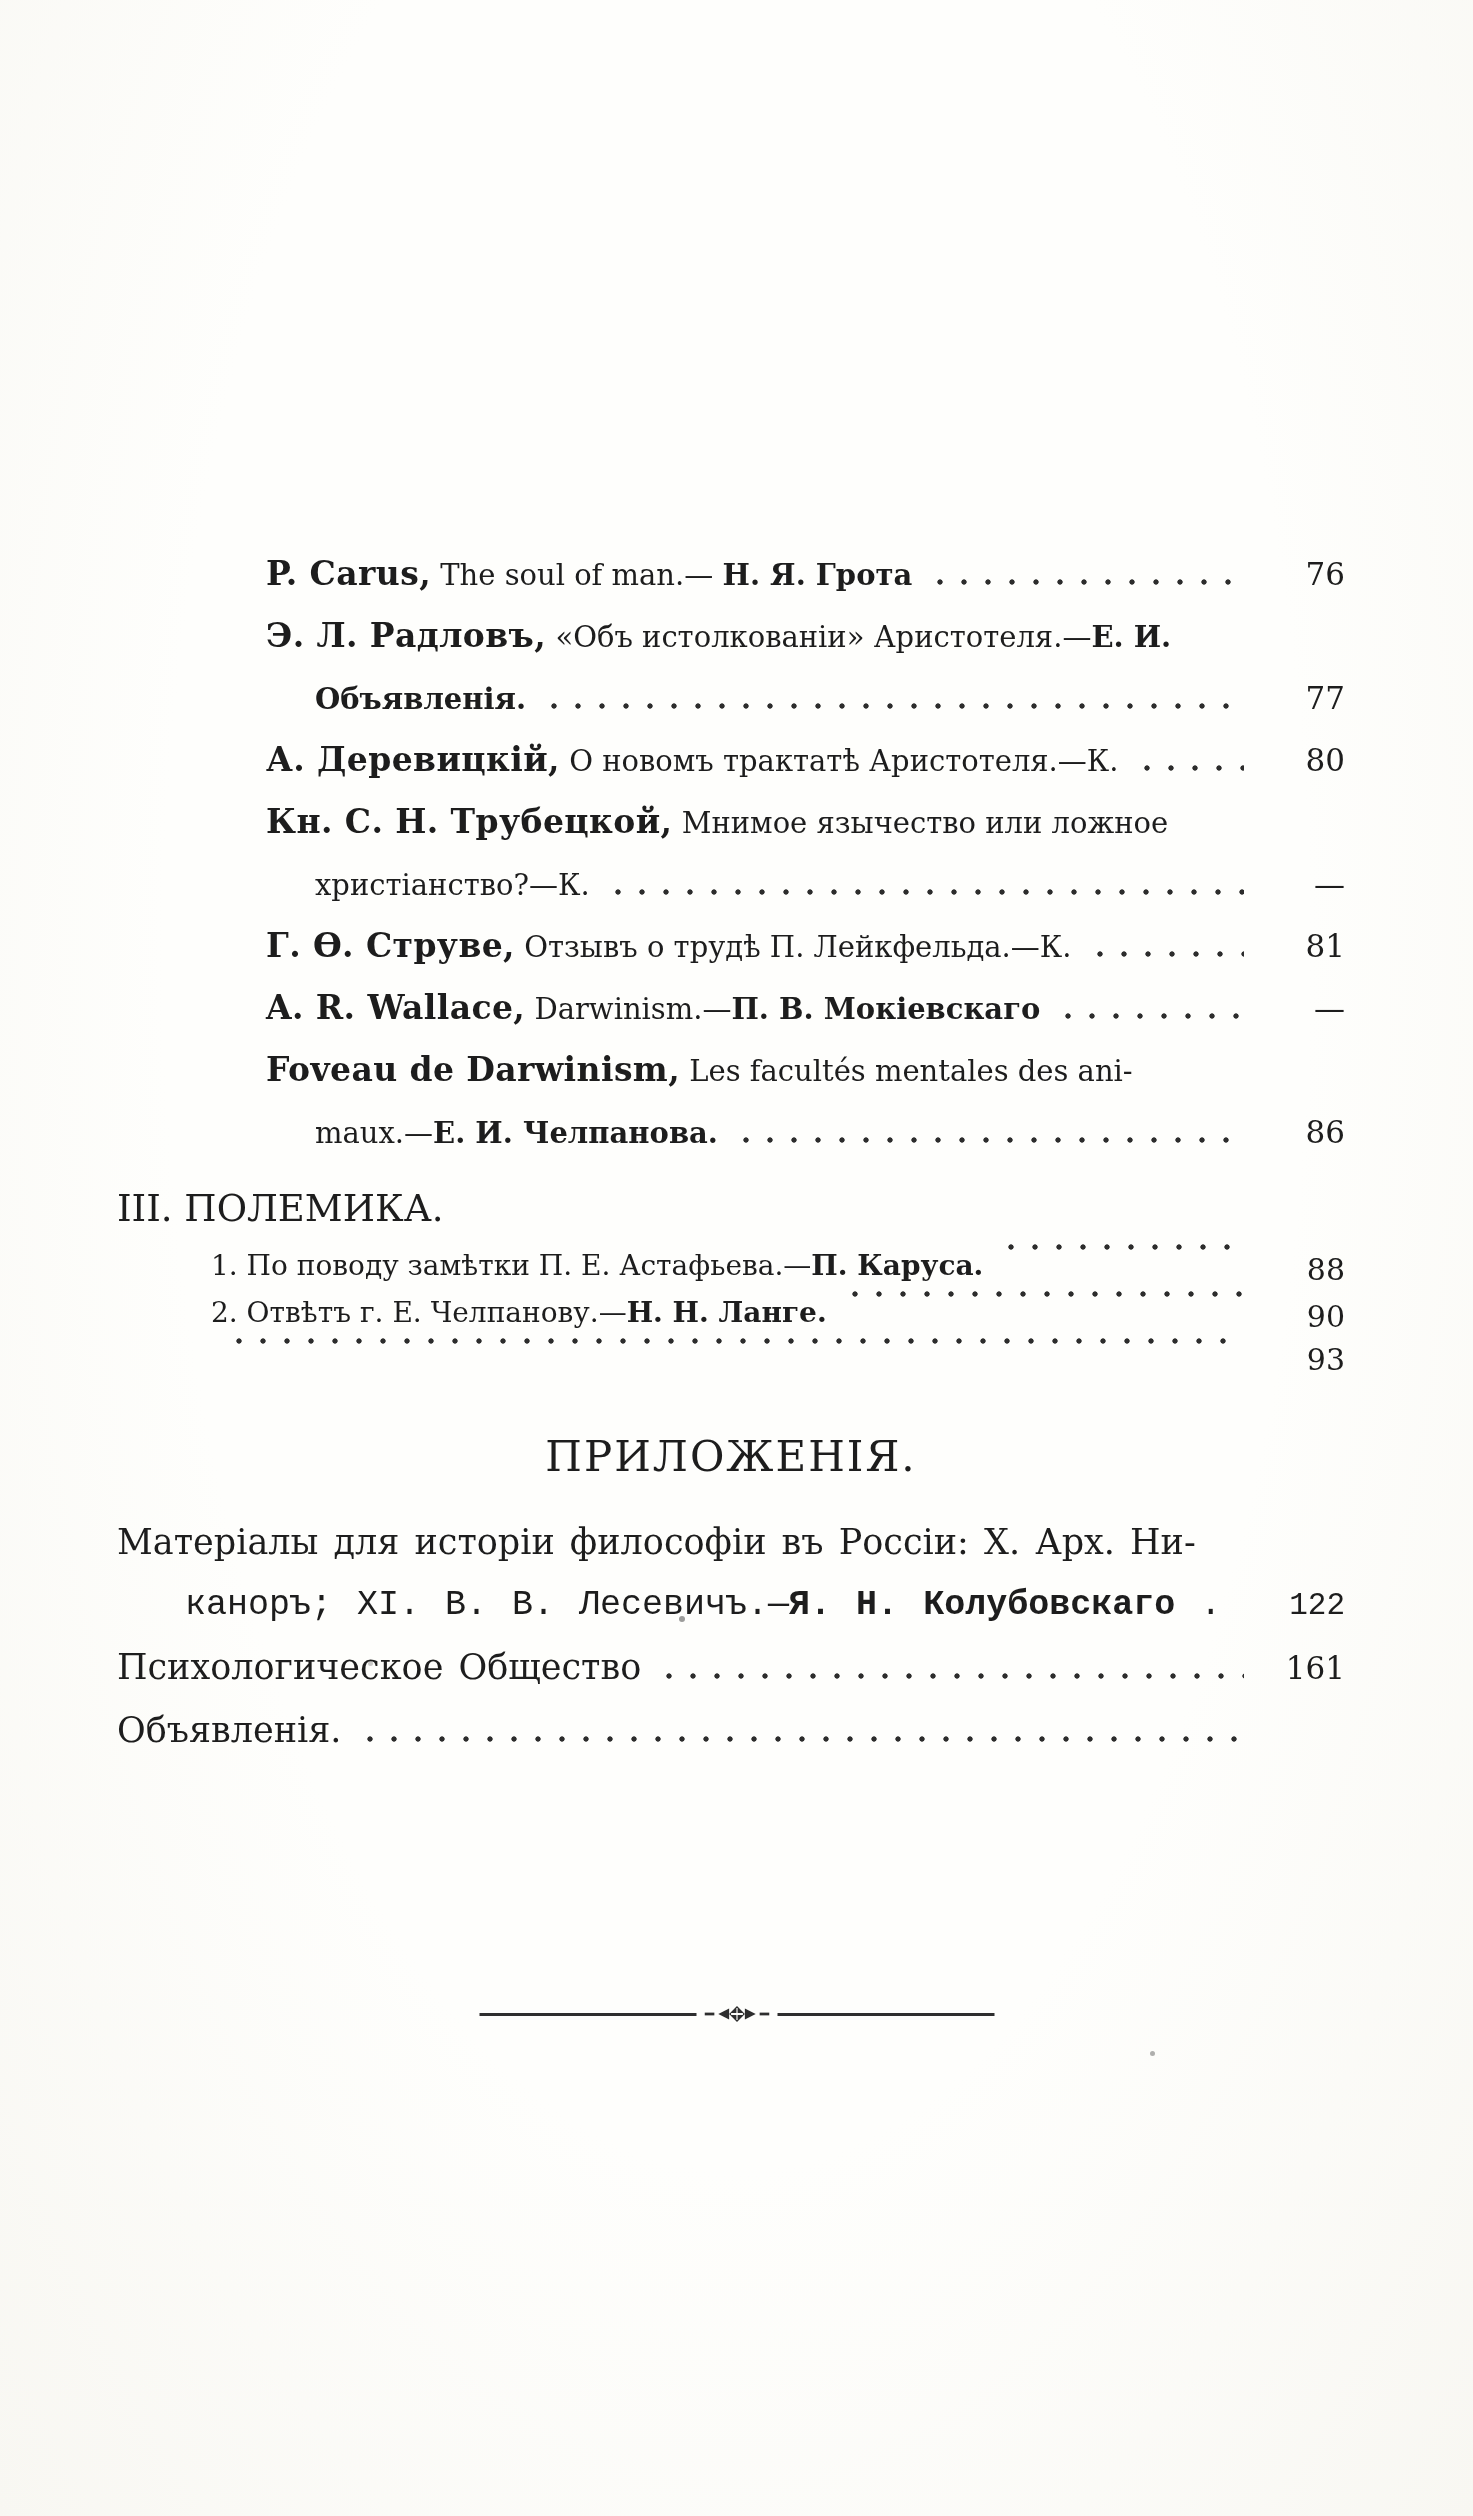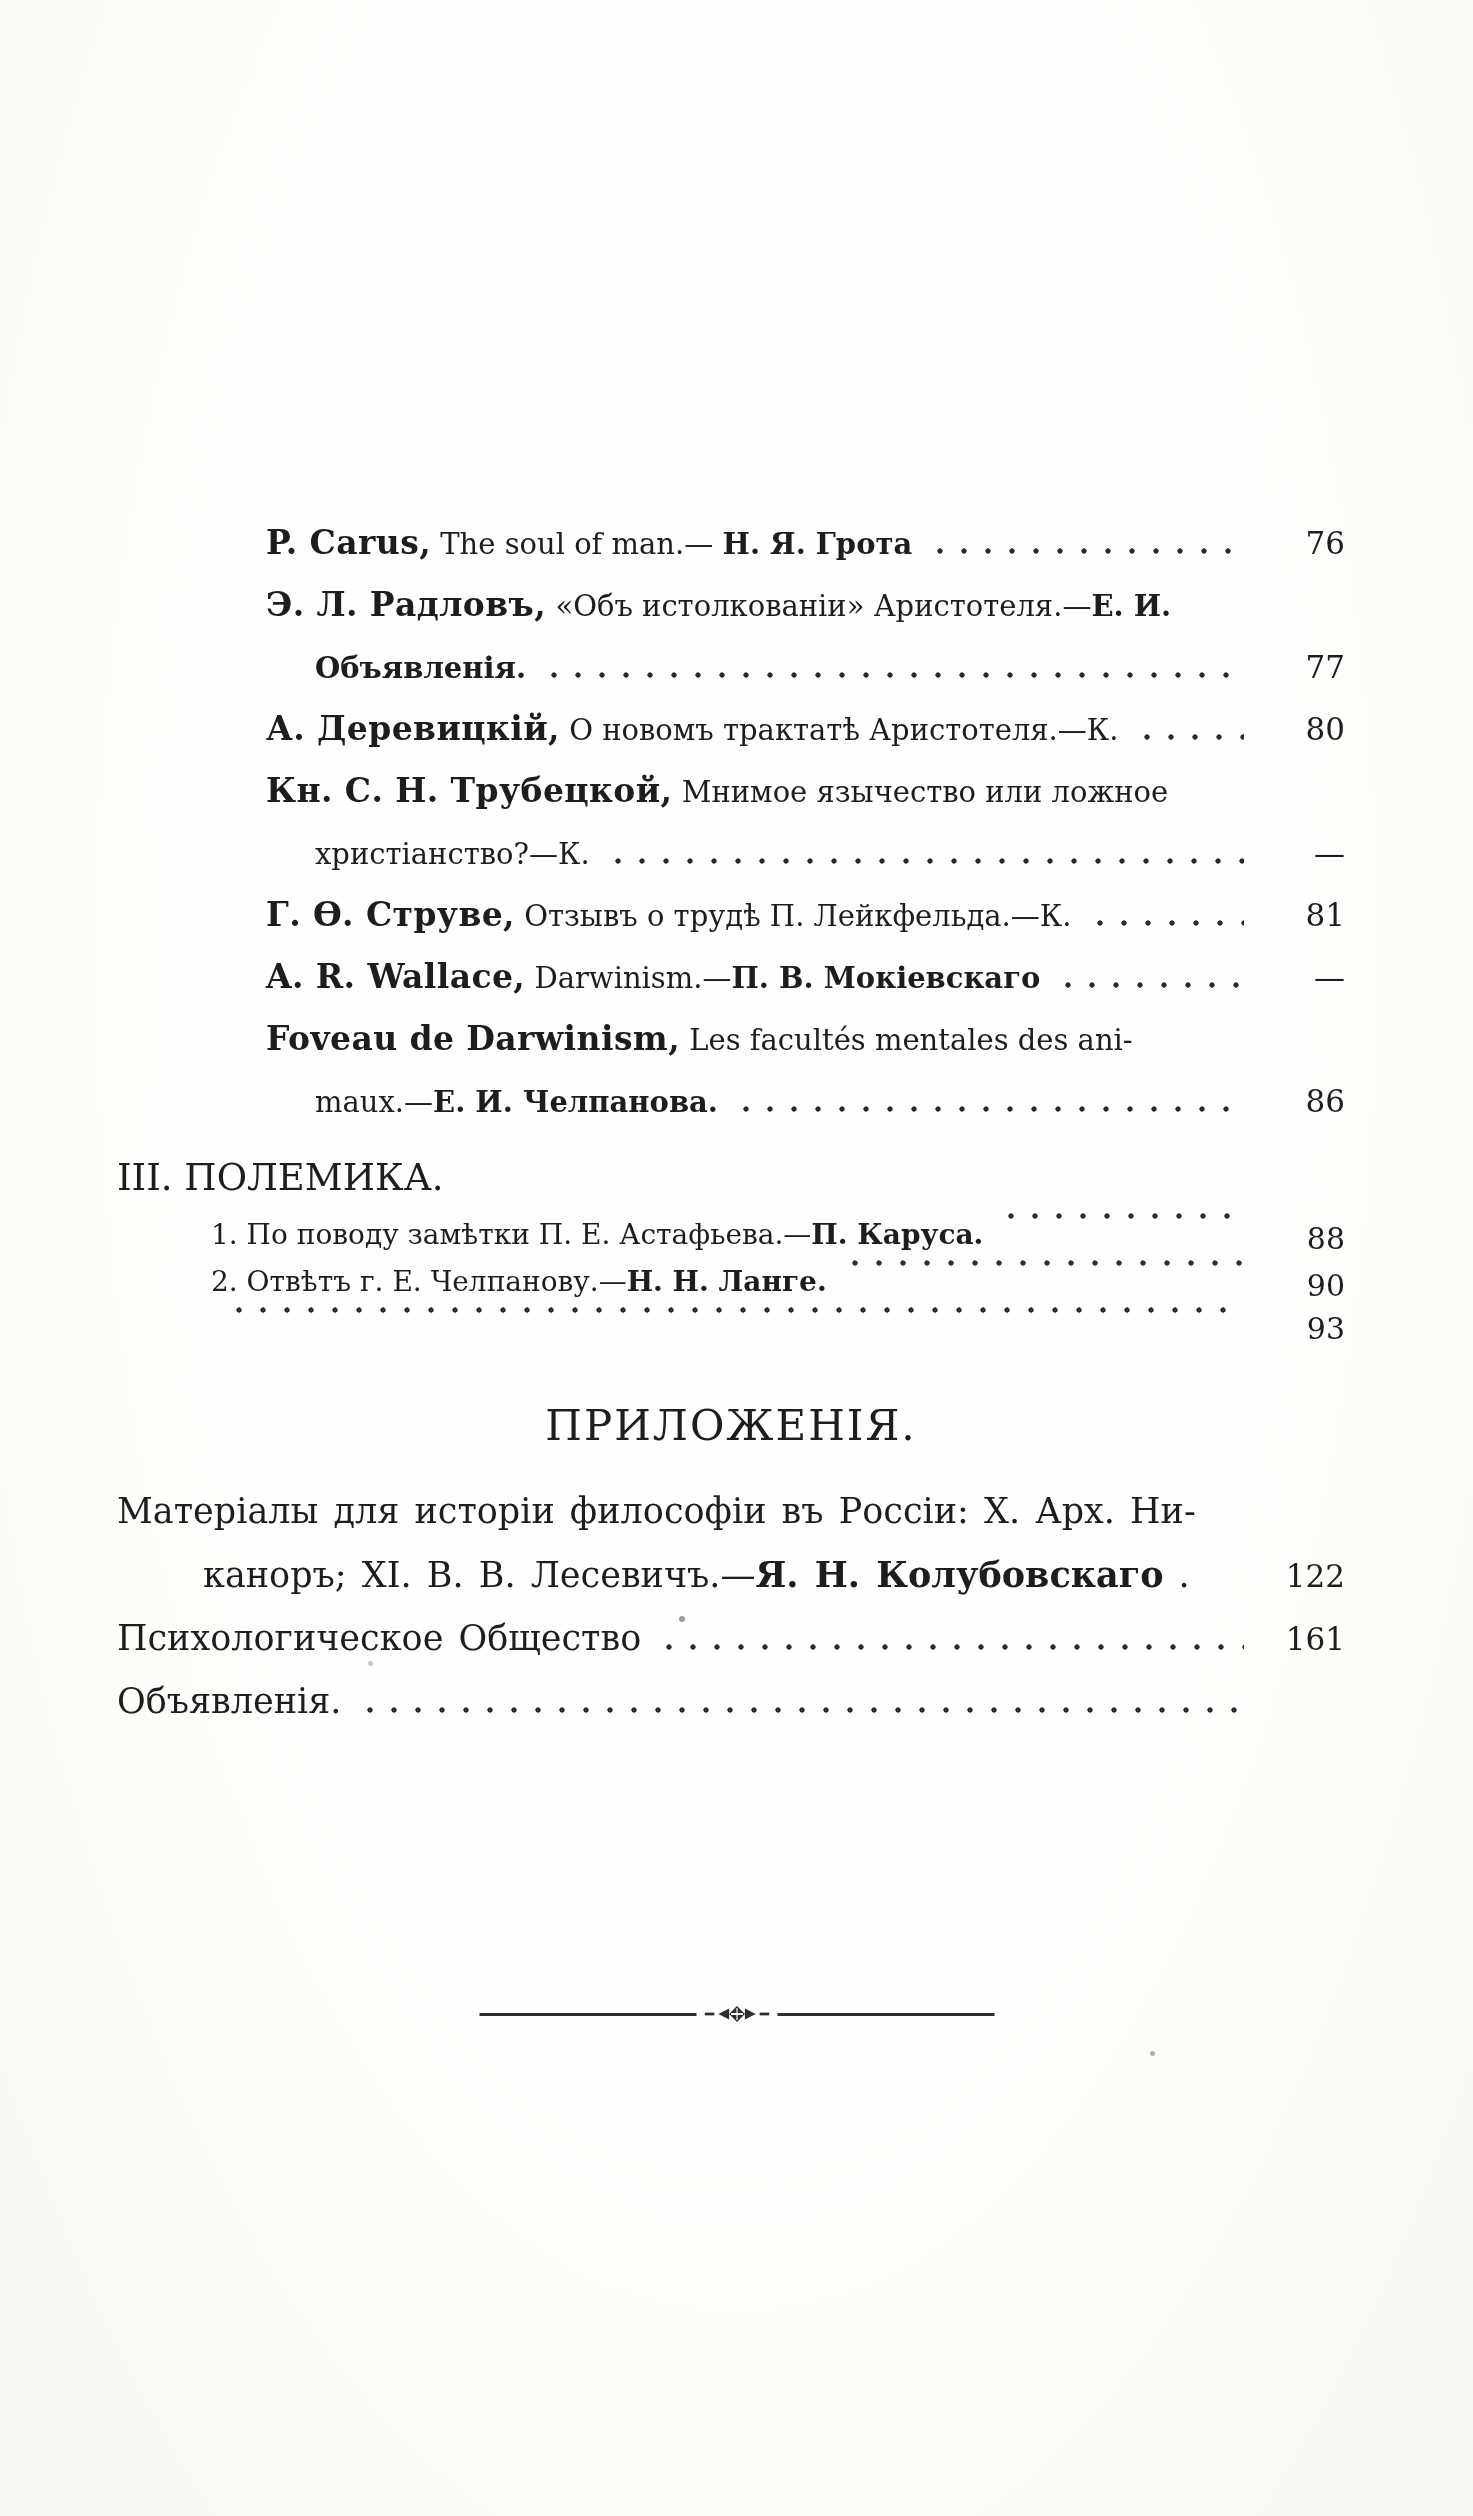--- a/index.html
+++ b/index.html
@@ -3,30 +3,30 @@
 <meta charset="utf-8">
 <style>
   html,body{margin:0;padding:0;}
   body{width:1473px;height:2517px;background:#e9e8e4;}
   .sheet{
     position:relative;width:1473px;height:2517px;overflow:hidden;
     background:radial-gradient(ellipse at 50% 38%, #fefefc 55%, #f8f7f2 100%);
     font-family:"DejaVu Serif","Liberation Serif",serif;
     color:#1d1d1d;
   }
-  .toc{position:absolute;left:117px;top:515px;width:1228px;}
+  .toc{position:absolute;left:117px;top:546px;width:1228px;}
   .line{display:flex;align-items:baseline;white-space:nowrap;}
   .blk-reviews .line{line-height:56px;}
   .blk-polemika .line{line-height:43px;align-items:flex-end;}
   .blk-appendix .line{line-height:57px;}
   .ind-flush{margin-left:0;}
   .ind-author{margin-left:149px;}
   .ind-cont{margin-left:198px;}
   .ind-num{margin-left:94px;}
-  .ind-cont-app{margin-left:86px;}
+  .ind-cont-app{margin-left:68px;font-family:Liberation Mono, monospace;}
   .seg-au{font-weight:700;font-size:33px;letter-spacing:0.4px;}
   .seg-tx{font-size:29px;}
   .seg-rev{font-weight:700;font-size:29px;}
   .seg-sm{font-size:28px;}
   .seg-smb{font-weight:700;font-size:28px;}
   .seg-lg{font-size:35px;word-spacing:4px;}
   .seg-lgb{font-weight:700;font-size:35px;word-spacing:4px;}
   .leader{
     flex:1 1 40px;min-width:36px;height:6px;align-self:baseline;
     margin:0 14px 0 16px;

